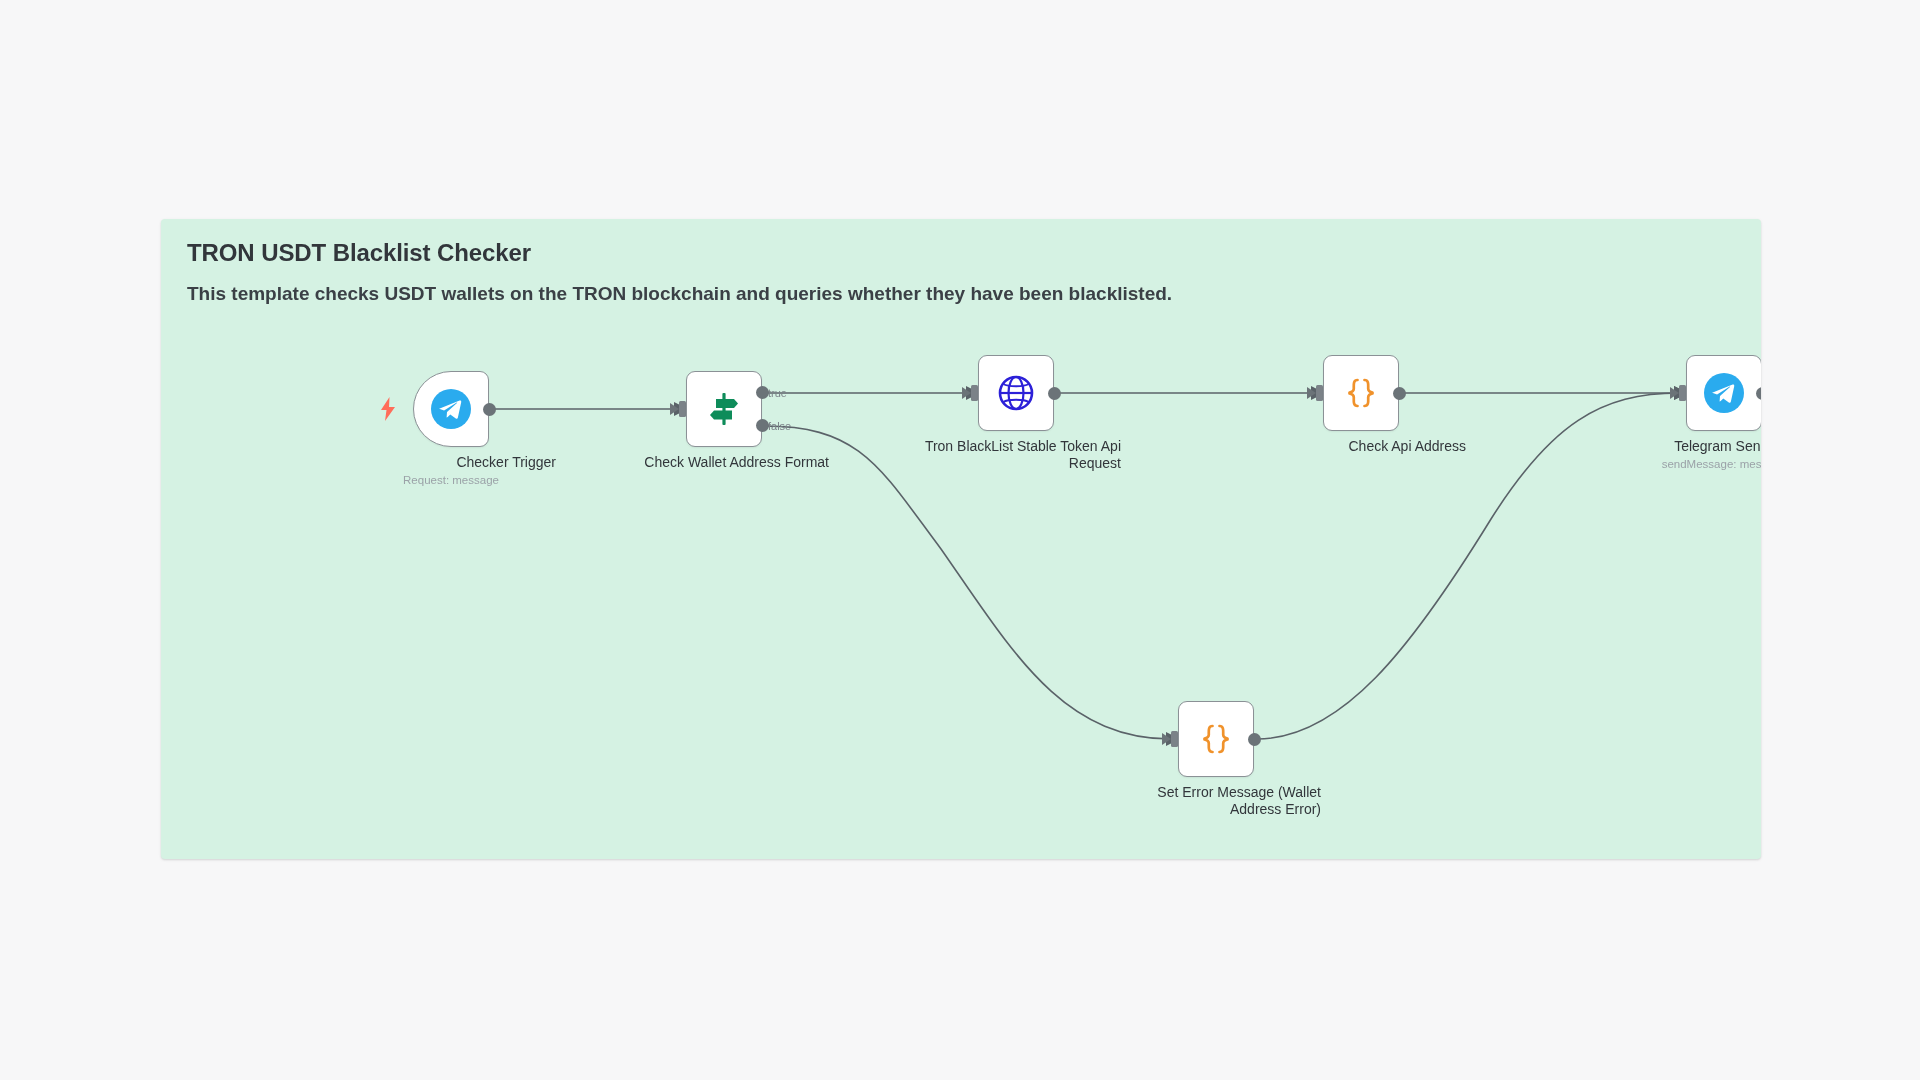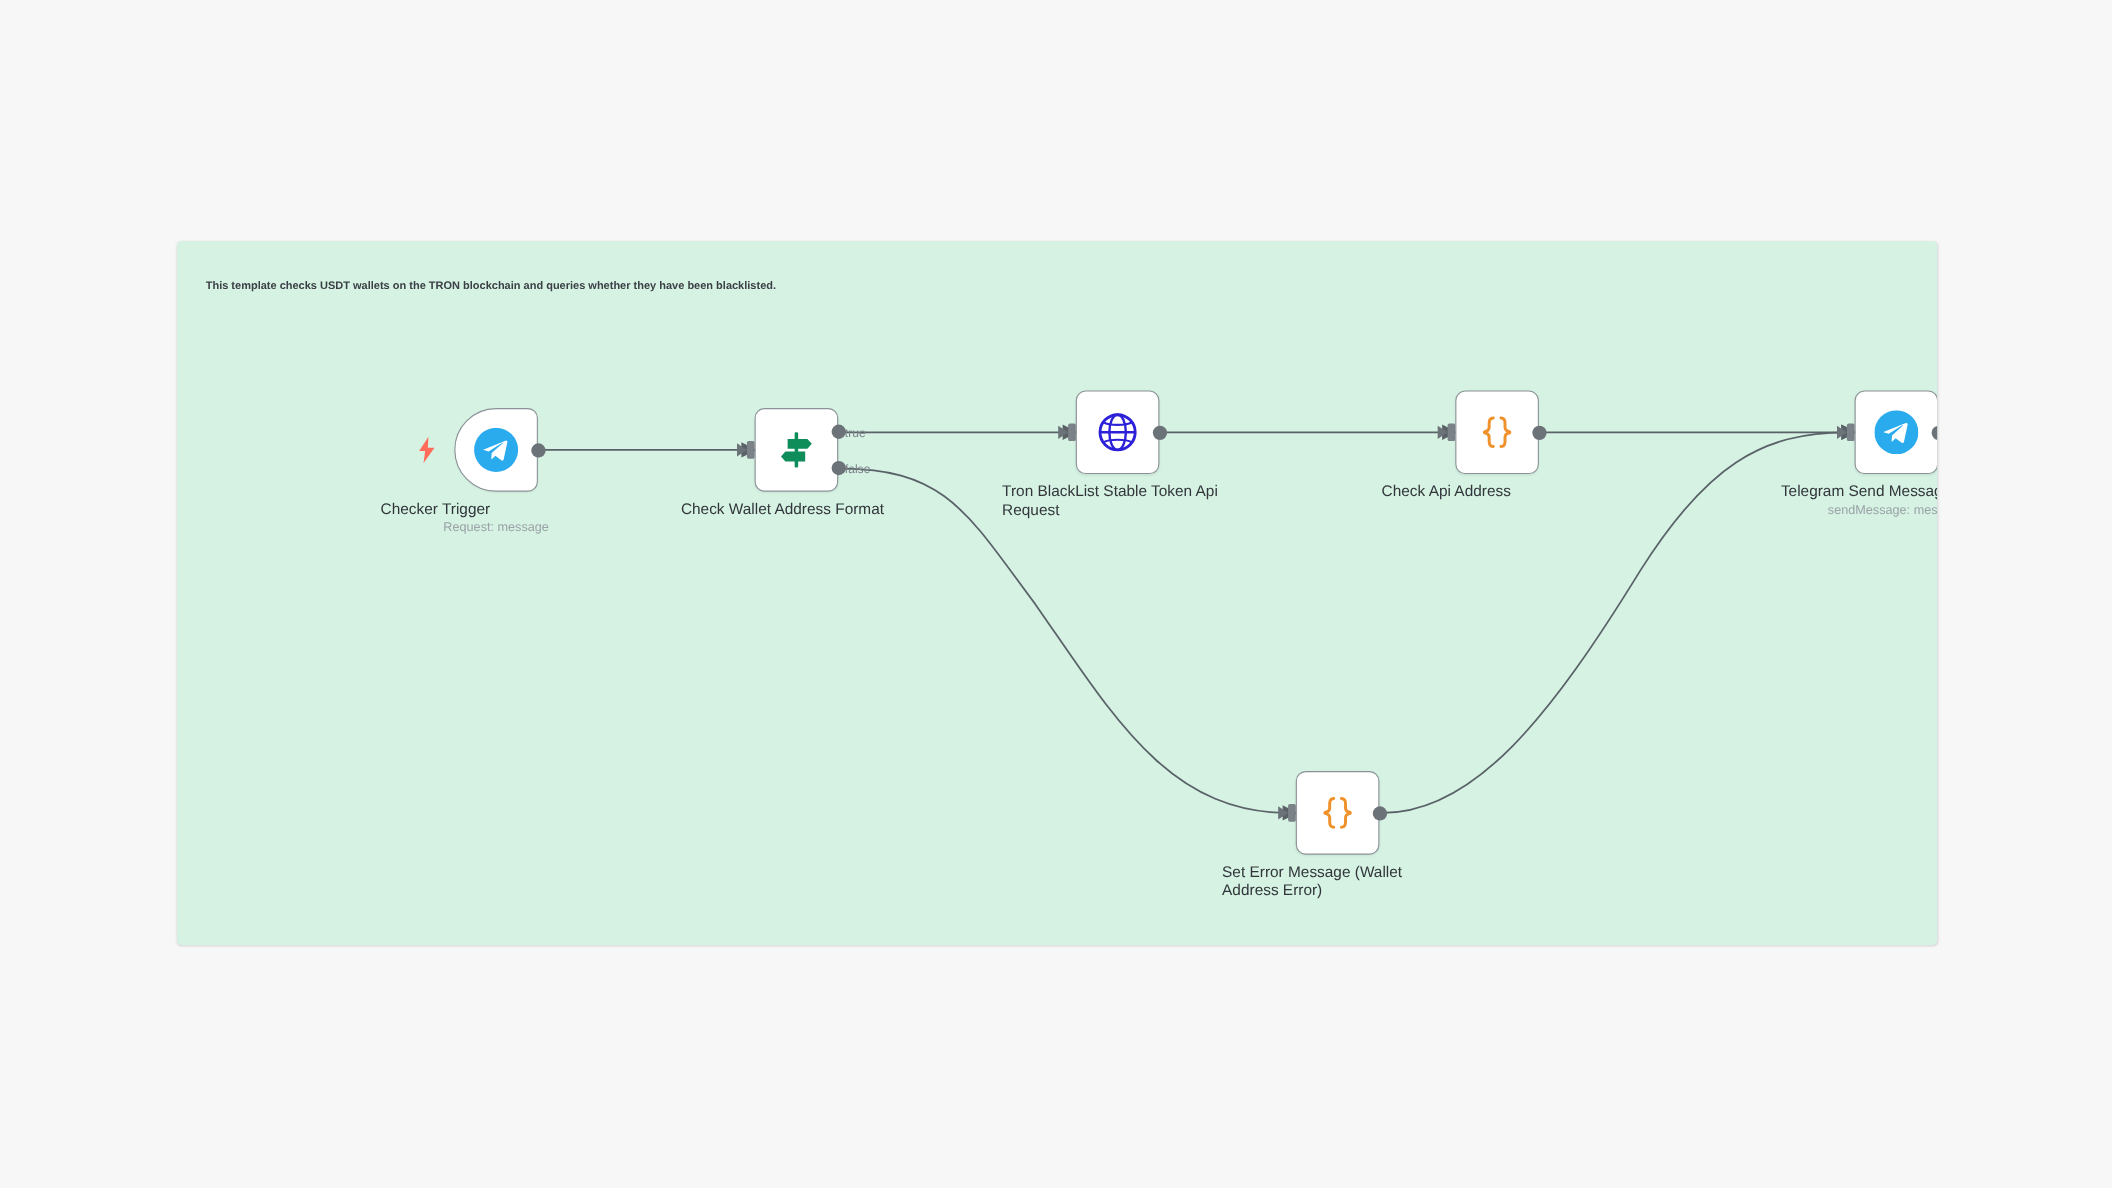--- a/index.html
+++ b/index.html
@@ -39,21 +39,21 @@
   #workflow-title {
     font-size: 24px;
     font-weight: bold;
     color: #32363b;
     letter-spacing: -0.1px;
     white-space: nowrap;
   }
 
   #workflow-subtitle {
     margin-top: 16px;
-    font-size: 10px;
+    font-size: 19px;
     font-weight: bold;
     color: #3b4046;
     white-space: nowrap;
   }
 
   
   #edges {
     position: absolute;
     left: 0; top: 0;
     width: 1600px;
@@ -99,21 +99,21 @@
   .node-box.trigger {
     border-top-left-radius: 38px;
     border-bottom-left-radius: 38px;
   }
 
   .node-label {
     position: absolute;
     left: -105px;
     top: 45px;
     width: 210px;
-    text-align: left;
+    text-align: right;
     font-size: 14px;
     line-height: 17px;
     color: #32363b;
     font-weight: 500;
   }
 
   .node-sub {
     position: absolute;
     left: -105px;
     width: 210px;
@@ -171,20 +171,21 @@
 
   
   .icon-svg { display: block; }
 </style>
 </head>
 <body>
 
 <div id="canvas-panel">
 
   <div id="panel-header">
+    <div id="workflow-title">TRON USDT Blacklist Checker</div>
     <div id="workflow-subtitle">This template checks USDT wallets on the TRON blockchain and queries whether they have been blacklisted.</div>
   </div>
 
   <svg id="edges" viewBox="0 0 1600 640">
 
     <g>
       <path class="edge-path" d="M 330 190 L 518 190"></path>
       <polygon class="edge-arrow" points="513,183 527,190 513,197"></polygon>
     </g>
 

